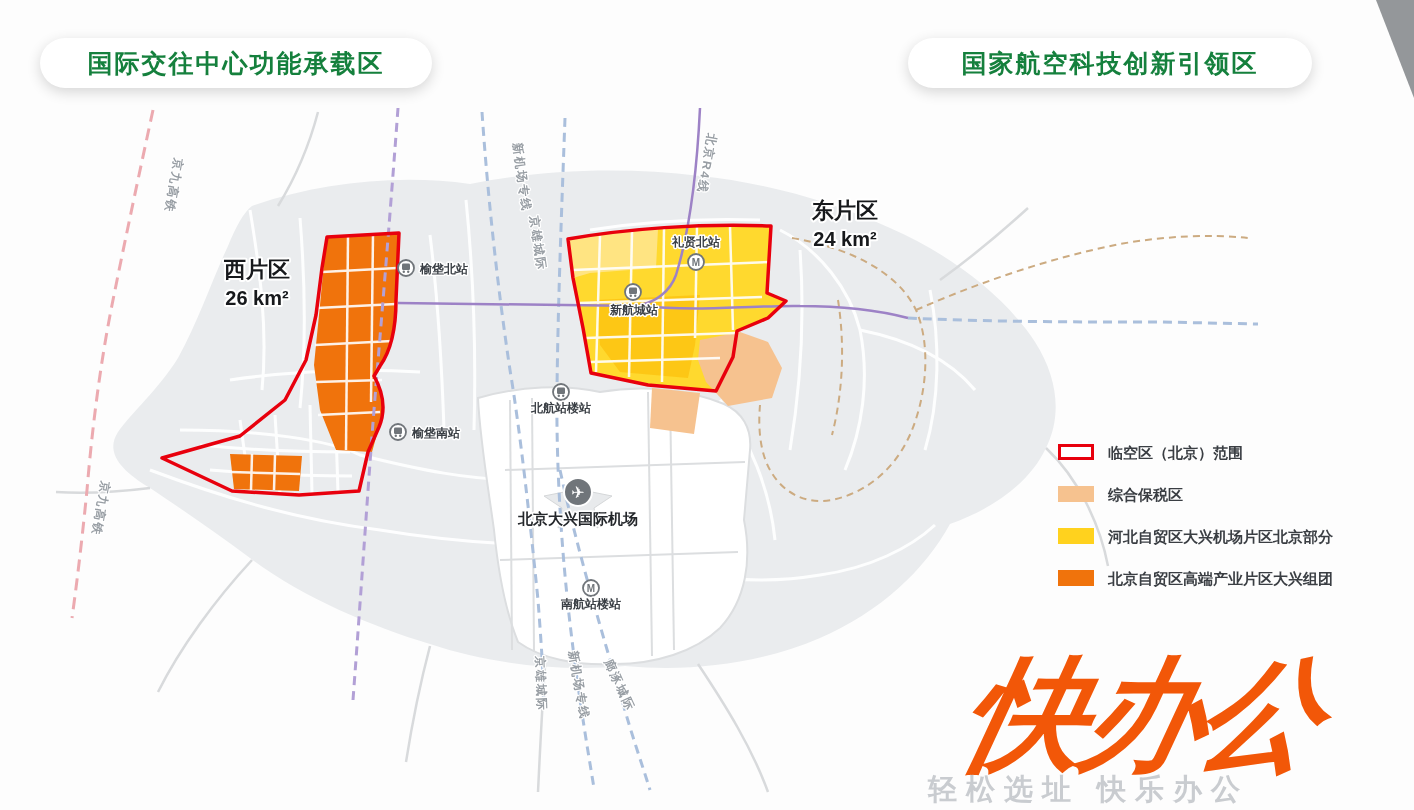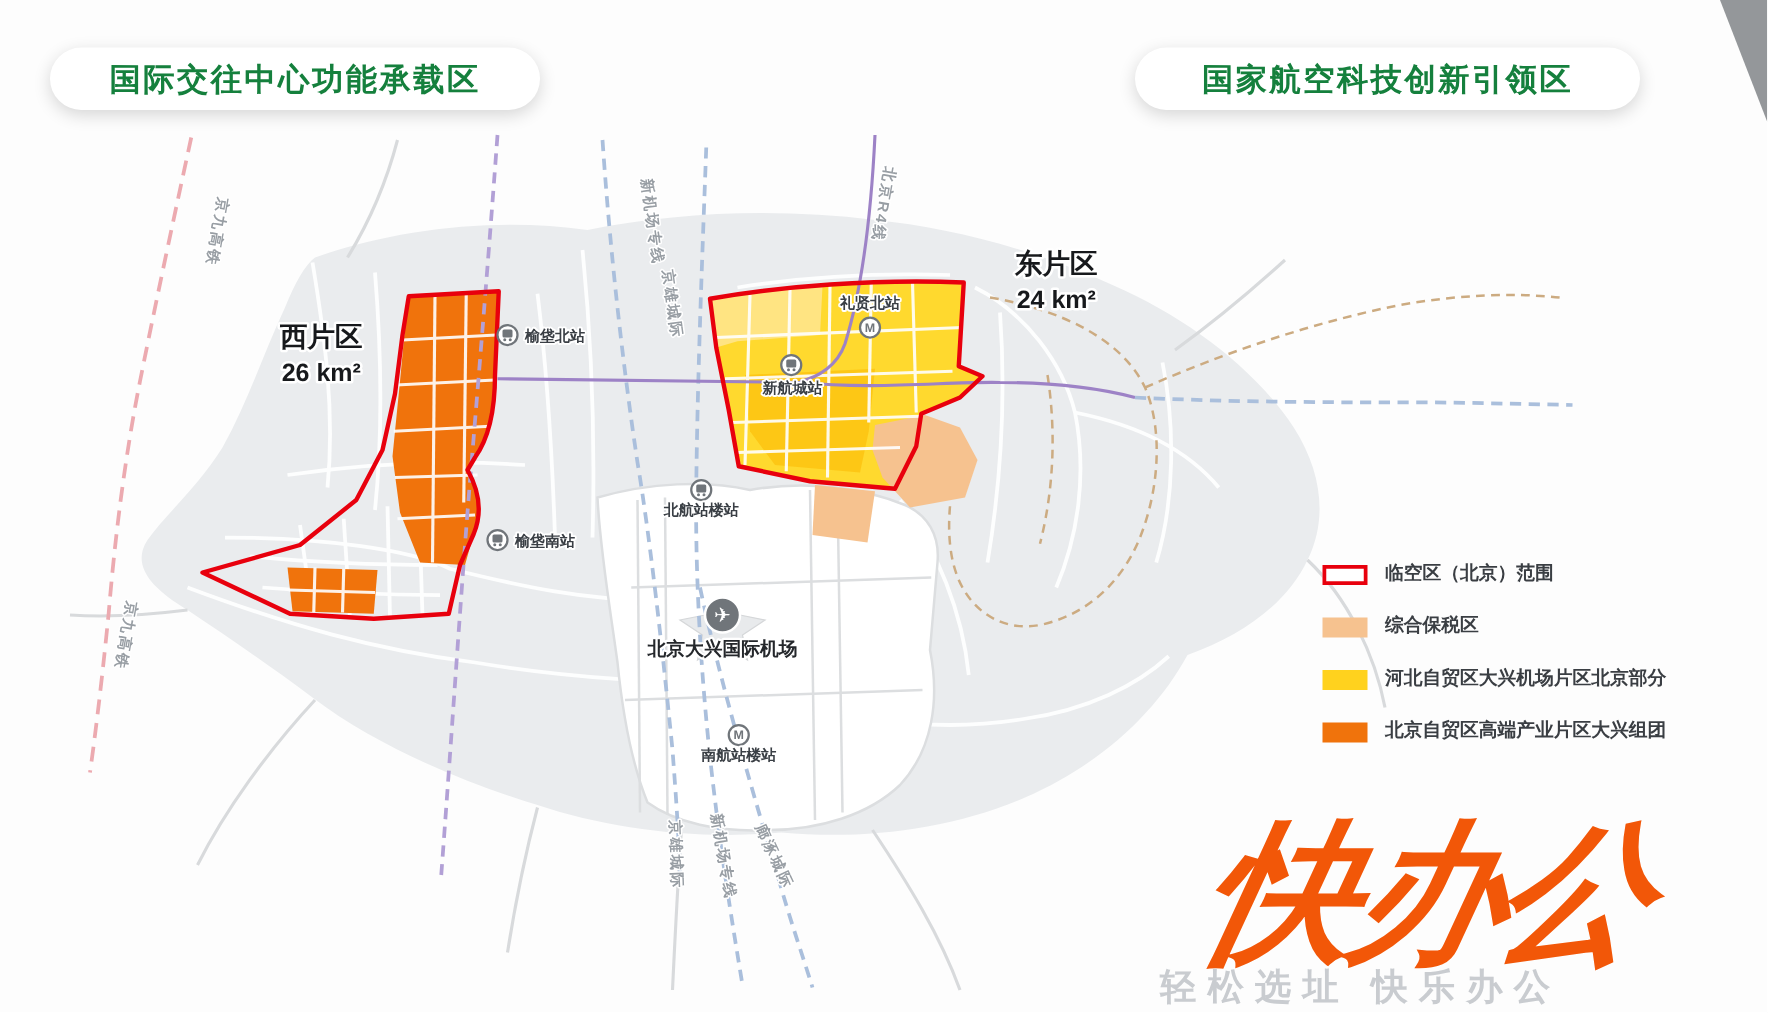--- a/index.html
+++ b/index.html
@@ -24,21 +24,21 @@
   .station-label{font-size:12px;font-weight:bold;fill:#3a3f45;paint-order:stroke;stroke:#ffffff;stroke-width:3px;stroke-linejoin:round;}
   .zone-label{font-size:22px;font-weight:bold;fill:#17191c;paint-order:stroke;stroke:#ffffff;stroke-width:4px;stroke-linejoin:round;}
   .zone-area{font-size:20px;font-weight:bold;fill:#17191c;paint-order:stroke;stroke:#ffffff;stroke-width:4px;stroke-linejoin:round;}
   .rail-label{font-size:12px;fill:#989ea4;letter-spacing:2px;font-weight:600;paint-order:stroke;stroke:#ffffff;stroke-width:2.5px;stroke-linejoin:round;}
   .airport-label{font-size:15px;font-weight:bold;fill:#24272b;paint-order:stroke;stroke:#ffffff;stroke-width:3.5px;stroke-linejoin:round;}
   .metro-m{font-size:10px;font-weight:bold;fill:#70757a;}
   .plane{font-size:16px;fill:#ffffff;}
 
   
   .legend{position:absolute;left:1058px;top:444px;display:flex;flex-direction:column;gap:18px;}
-  .legend-item{display:flex;align-items:flex-end;gap:14px;height:24px;}
+  .legend-item{display:flex;align-items:flex-start;gap:14px;height:24px;}
   .legend-swatch{width:36px;height:16px;flex:0 0 auto;}
   .legend-swatch.outline{width:30px;height:10px;background:#ffffff;border:3px solid #e8000d;}
   .legend-label{font-size:15px;font-weight:600;color:#3a3e43;white-space:nowrap;}
 
   
   .logo{position:absolute;right:96px;bottom:34px;font-size:122px;line-height:1;font-weight:900;
         font-style:italic;color:#f25708;transform:skewX(-12deg);letter-spacing:-5px;
         font-family:"DejaVu Sans","Liberation Sans",sans-serif;}
   .tagline{position:absolute;left:928px;top:770px;font-size:29px;font-weight:bold;
            letter-spacing:9px;color:#c9ccd0;white-space:nowrap;}

